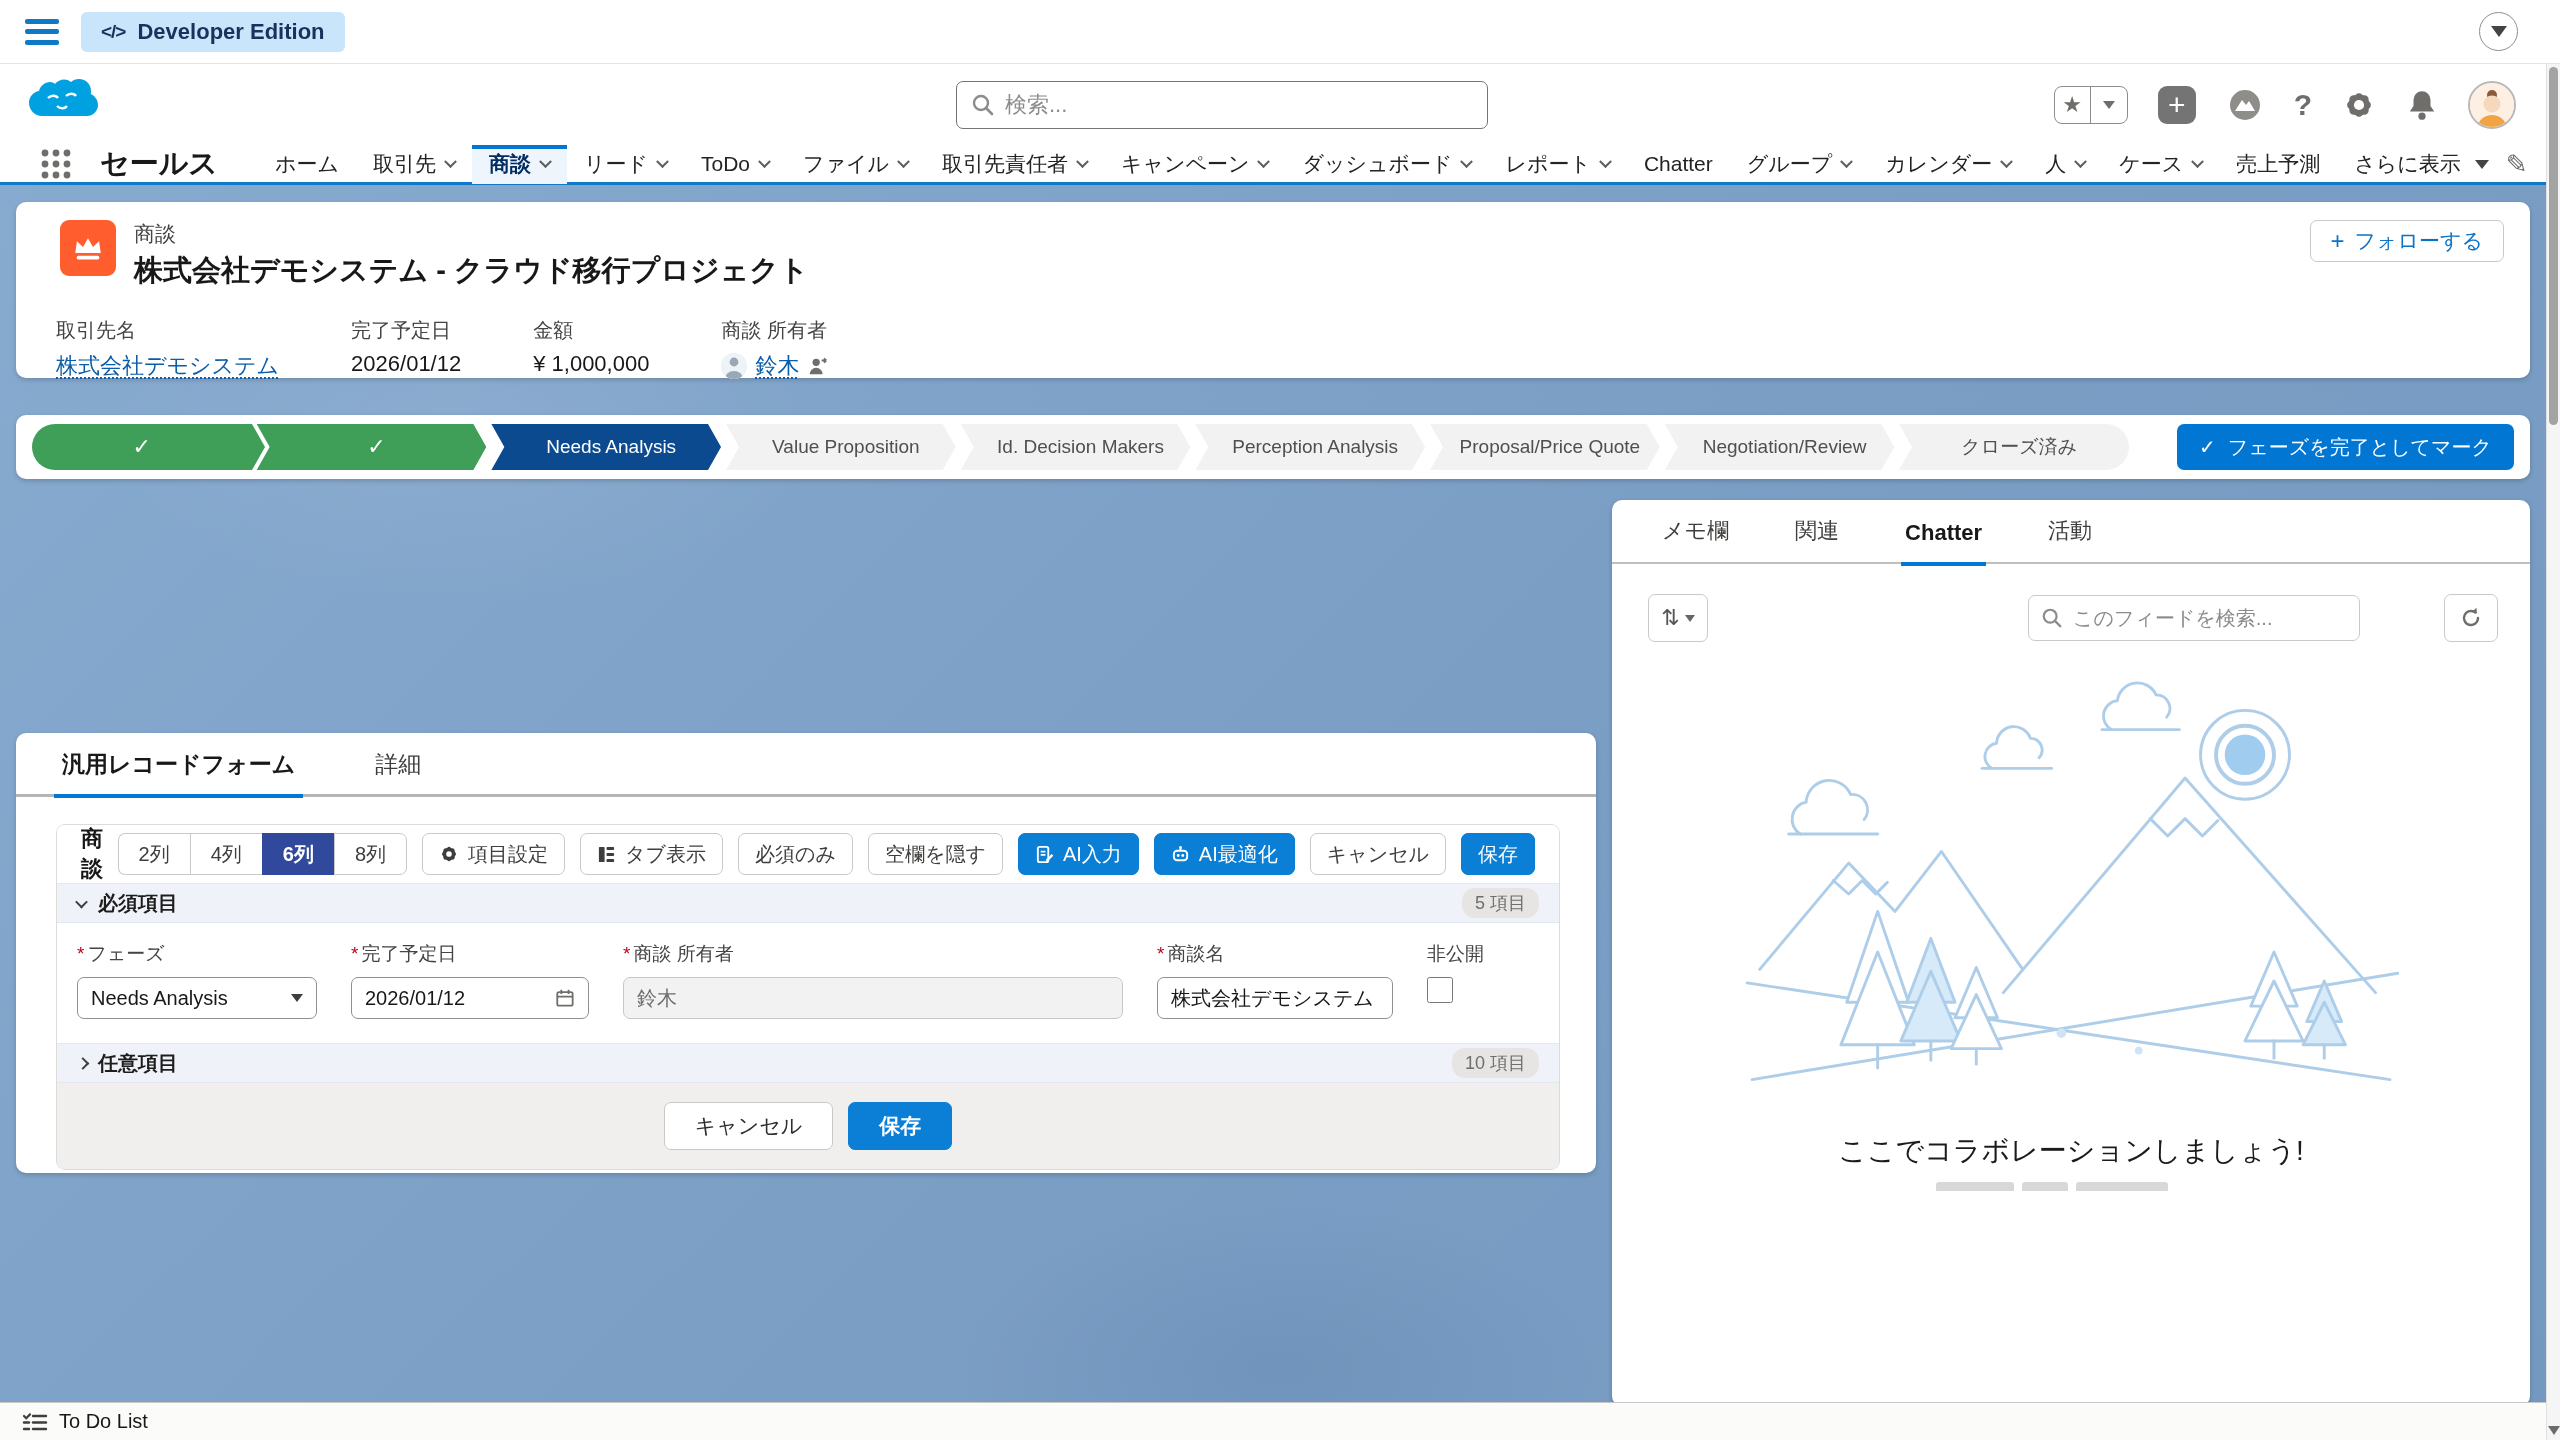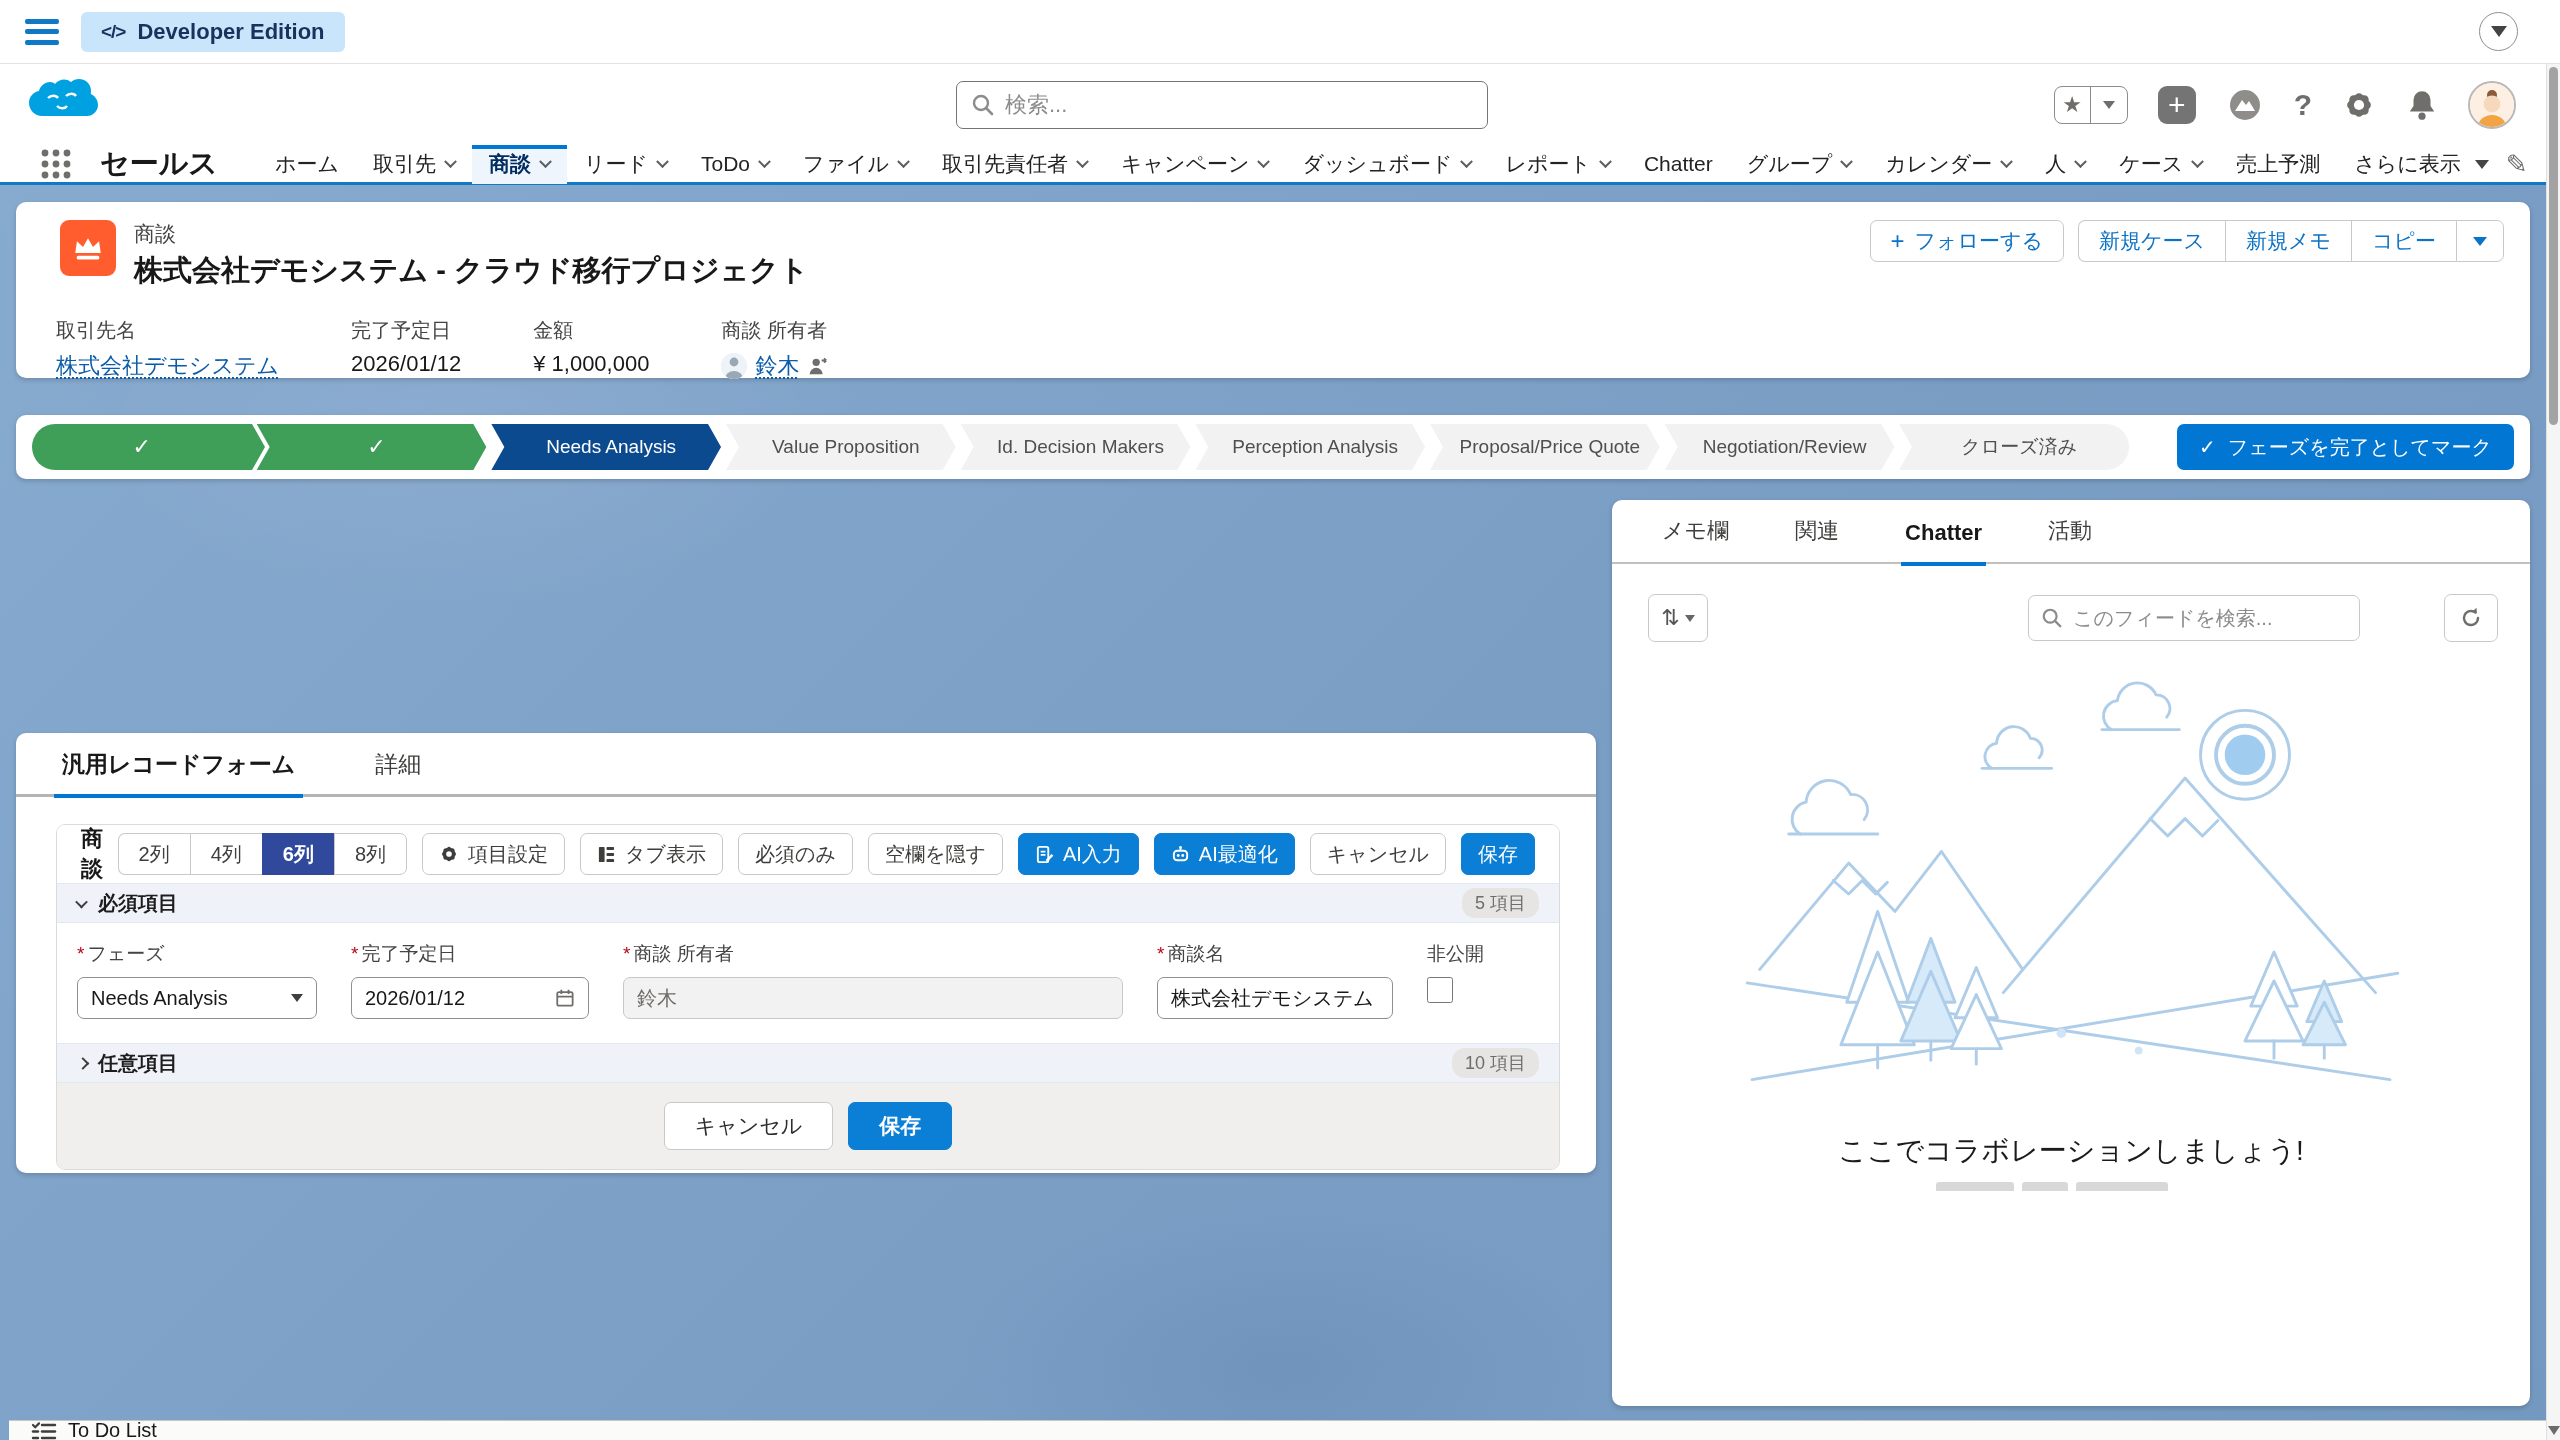--- a/index.html
+++ b/index.html
@@ -179,22 +179,22 @@
   .feed-search input::placeholder { color:#8b8b8b; }
   .refresh-btn { margin-left:84px; width:54px; height:48px; border:1px solid #c9c9c9; border-radius:7px;
     background:#fff; display:flex; align-items:center; justify-content:center; cursor:pointer; }
   .illus { display:flex; justify-content:center; margin-top:20px; }
   .empty-title { text-align:center; font-size:28px; color:#1b1b1b; margin-top:6px; }
   .sliver { width:270px; height:9px; overflow:hidden; margin:12px auto 0; display:flex; gap:8px; opacity:.55; }
   .sliver i { display:block; height:16px; background:#b9b9b9; border-radius:3px; }
   .sliver i:nth-child(1){width:78px}.sliver i:nth-child(2){width:46px}.sliver i:nth-child(3){width:92px}
 
   
-  .dock { position:absolute; left:0; right:14px; bottom:0; height:20px; background:#fbfbfa;
-    border-top:1px solid #c9c7c5; display:flex; align-items:center; padding-left:22px; gap:11px; z-index:6;margin-left:9px; }
+  .dock { position:absolute; left:0; right:14px; bottom:0; height:38px; background:#fbfbfa;
+    border-top:1px solid #c9c7c5; display:flex; align-items:center; padding-left:22px; gap:11px; z-index:6; }
   .dock .lbl { font-size:20px; color:#181818; }
   .vscroll { position:absolute; top:64px; right:0; bottom:0; width:14px; background:#f5f5f5;
     border-left:1px solid #e0e0e0; z-index:7; }
   .vthumb { width:9px; margin:3px auto 0; height:358px; background:#a3a3a3; border-radius:5px; }
   .varrow { position:absolute; bottom:5px; left:1px; width:0; height:0; border-left:6px solid transparent;
     border-right:6px solid transparent; border-top:9px solid #6b6b6b; }
   svg { display:block; }
 </style>
 </head>
 <body>
@@ -372,28 +372,20 @@
         </div>
         <div class="rec-heads">
           <div class="rec-entity">商談</div>
           <div class="rec-title">株式会社デモシステム - クラウド移行プロジェクト</div>
         </div>
         <div class="rec-actions">
           <button class="btn">
             <span class="plus">+</span>
             <span>フォローする</span>
           </button>
-          <div class="btn-group">
-            <button class="btn">新規ケース</button>
-            <button class="btn">新規メモ</button>
-            <button class="btn">コピー</button>
-            <button class="btn">
-                <i class="tri-down"></i>
-              </button>
-          </div>
         </div>
       </div>
       <div class="rec-fields">
         <div class="rfield">
           <div class="lab">取引先名</div>
           <div class="val">
               <span class="link">株式会社デモシステム</span>
             </div>
         </div>
         <div class="rfield">

